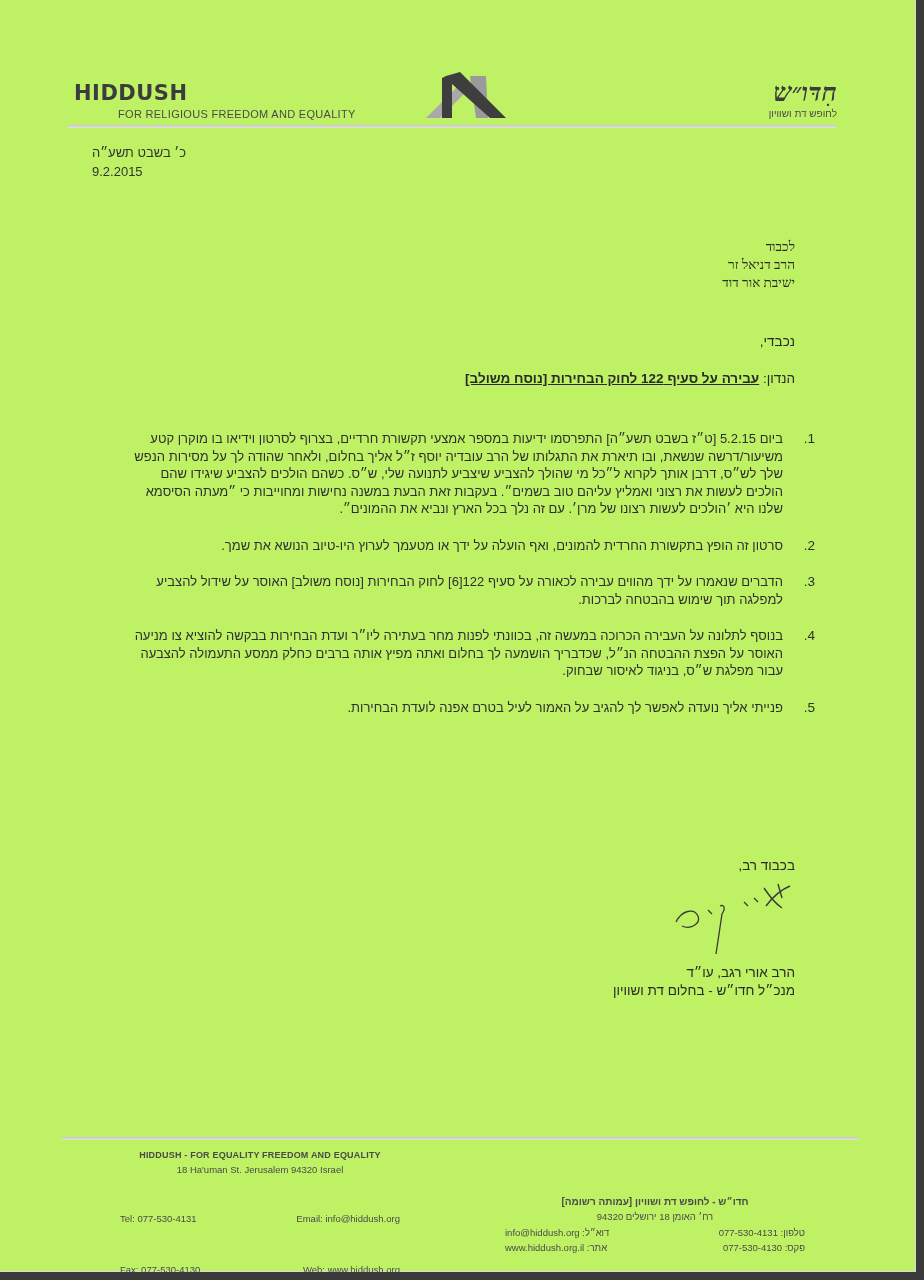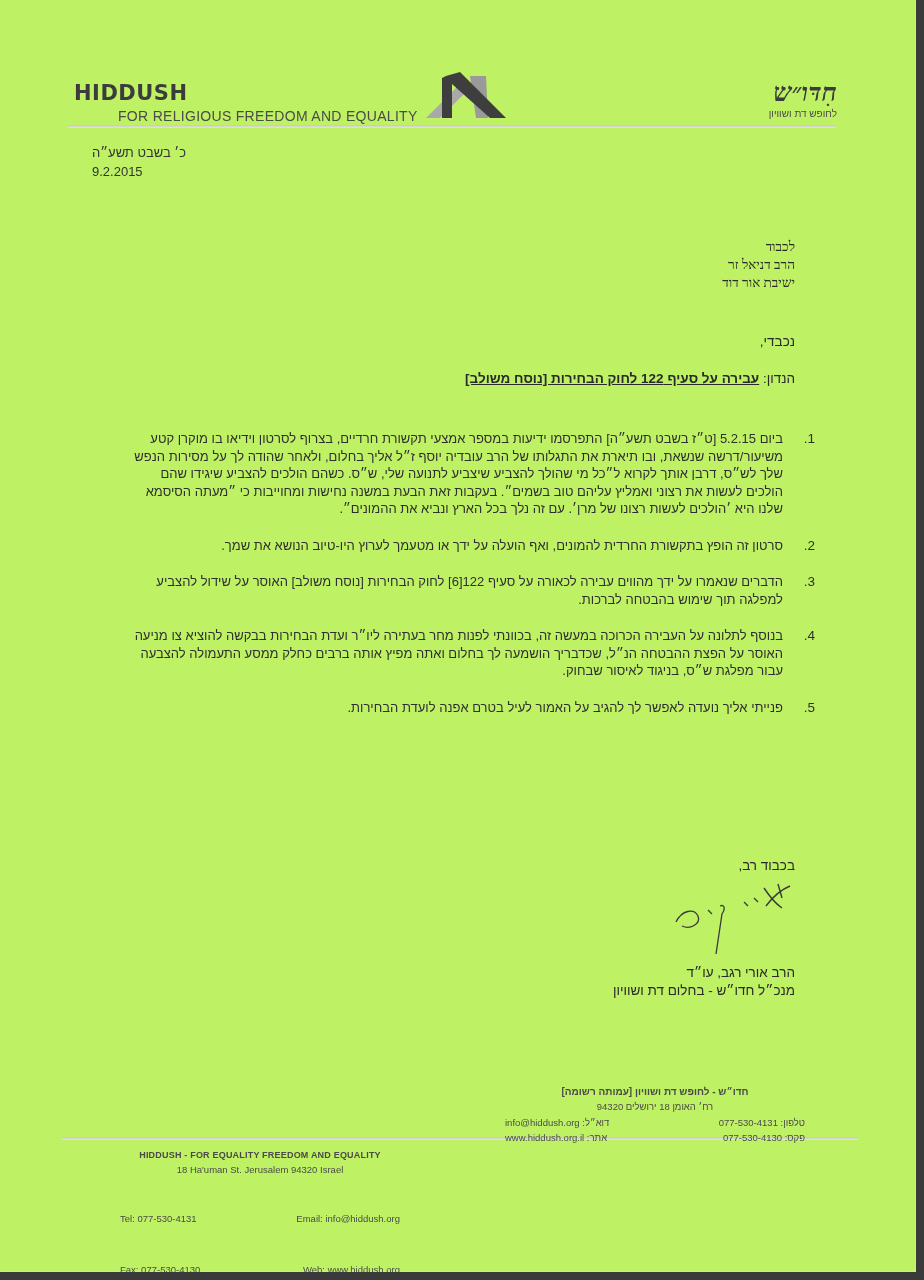--- a/index.html
+++ b/index.html
@@ -6,21 +6,21 @@
     html, body { width: 924px; height: 1280px; background: #ffffff; overflow: hidden; }
     body { position: relative; font-family: "Liberation Sans", "DejaVu Sans", sans-serif; color: #2a2a2a; }
 
     .page { position: absolute; left: 0; top: 0; width: 916px; height: 1272px; background: #bef264; border-right: 1px solid #d8d8d8; border-bottom: 1px solid #d8d8d8; }
     .edge-right { position: absolute; right: 0; top: 0; width: 8px; height: 1280px; background: #3a3a3a; }
     .edge-bottom { position: absolute; left: 0; bottom: 0; width: 924px; height: 8px; background: #3a3a3a; }
 
     
     .lh-en { position: absolute; left: 74px; top: 82px; }
     .lh-en .name { font-family: "DejaVu Sans", sans-serif; font-weight: bold; font-size: 21px; color: #3c3c3c; letter-spacing: 0.5px; line-height: 22px; }
-    .lh-en .tag { font-size: 14px; color: #4a4a4a; letter-spacing: 0.3px; margin-top: 4px; text-transform: uppercase; padding-left: 44px; }
+    .lh-en .tag { font-size: 11px; color: #4a4a4a; letter-spacing: 0.3px; margin-top: 4px; text-transform: uppercase; padding-left: 44px; }
     .lh-logo { position: absolute; left: 420px; top: 68px; width: 90px; height: 52px; }
     .lh-he { position: absolute; right: 78px; top: 78px; text-align: right; direction: rtl; }
     .lh-he .name { font-family: "DejaVu Serif", serif; font-weight: bold; font-size: 26px; color: #3c3c3c; line-height: 28px; font-style: italic; }
     .lh-he .tag { font-size: 10px; color: #4a4a4a; margin-top: 2px; }
     .lh-rule { position: absolute; left: 68px; top: 125px; width: 768px; height: 3px; background: linear-gradient(#c8c8c8, #e2e2e2); }
 
     .date-block { position: absolute; left: 92px; top: 143px; font-size: 13px; line-height: 19px; color: #333; }
     .date-block .heb { direction: rtl; text-align: right; unicode-bidi: plaintext; }
 
     .rtl { direction: rtl; text-align: right; }
@@ -37,21 +37,21 @@
 
     .closing { position: absolute; right: 120px; top: 858px; font-size: 13.5px; color: #2a2a2a; }
     .signature { position: absolute; left: 668px; top: 880px; width: 150px; height: 75px; }
     .signer { position: absolute; right: 120px; top: 964px; font-size: 13.5px; line-height: 18px; color: #2a2a2a; }
 
     .footer-rule { position: absolute; left: 62px; top: 1137px; width: 796px; height: 3px; background: linear-gradient(#c6c6c6, #e4e4e4); }
     .footer-en { position: absolute; left: 120px; top: 1150px; width: 280px; font-size: 9.5px; color: #4a4a4a; }
     .footer-en .title { font-weight: bold; letter-spacing: 0.2px; text-align: center; font-size: 9px; margin-bottom: 4px; }
     .footer-en .addr { text-align: center; margin-bottom: 3px; }
     .footer-en .row { display: flex; justify-content: space-between; line-height: 15px; margin-top: 36px; }
-    .footer-he { position: absolute; left: 505px; top: 1086px; width: 300px; direction: rtl; font-size: 9.5px; color: #4a4a4a; }
+    .footer-he { position: absolute; left: 505px; top: 1196px; width: 300px; direction: rtl; font-size: 9.5px; color: #4a4a4a; }
     .footer-he .title { font-weight: bold; text-align: center; margin-bottom: 4px; font-size: 10px; }
     .footer-he .addr { text-align: center; margin-bottom: 3px; }
     .footer-he .row { display: flex; justify-content: space-between; line-height: 15px; }
     .footer-he .ltr { direction: ltr; unicode-bidi: embed; }
   </style>
 </head>
 <body>
 
 <div class="page">
 

